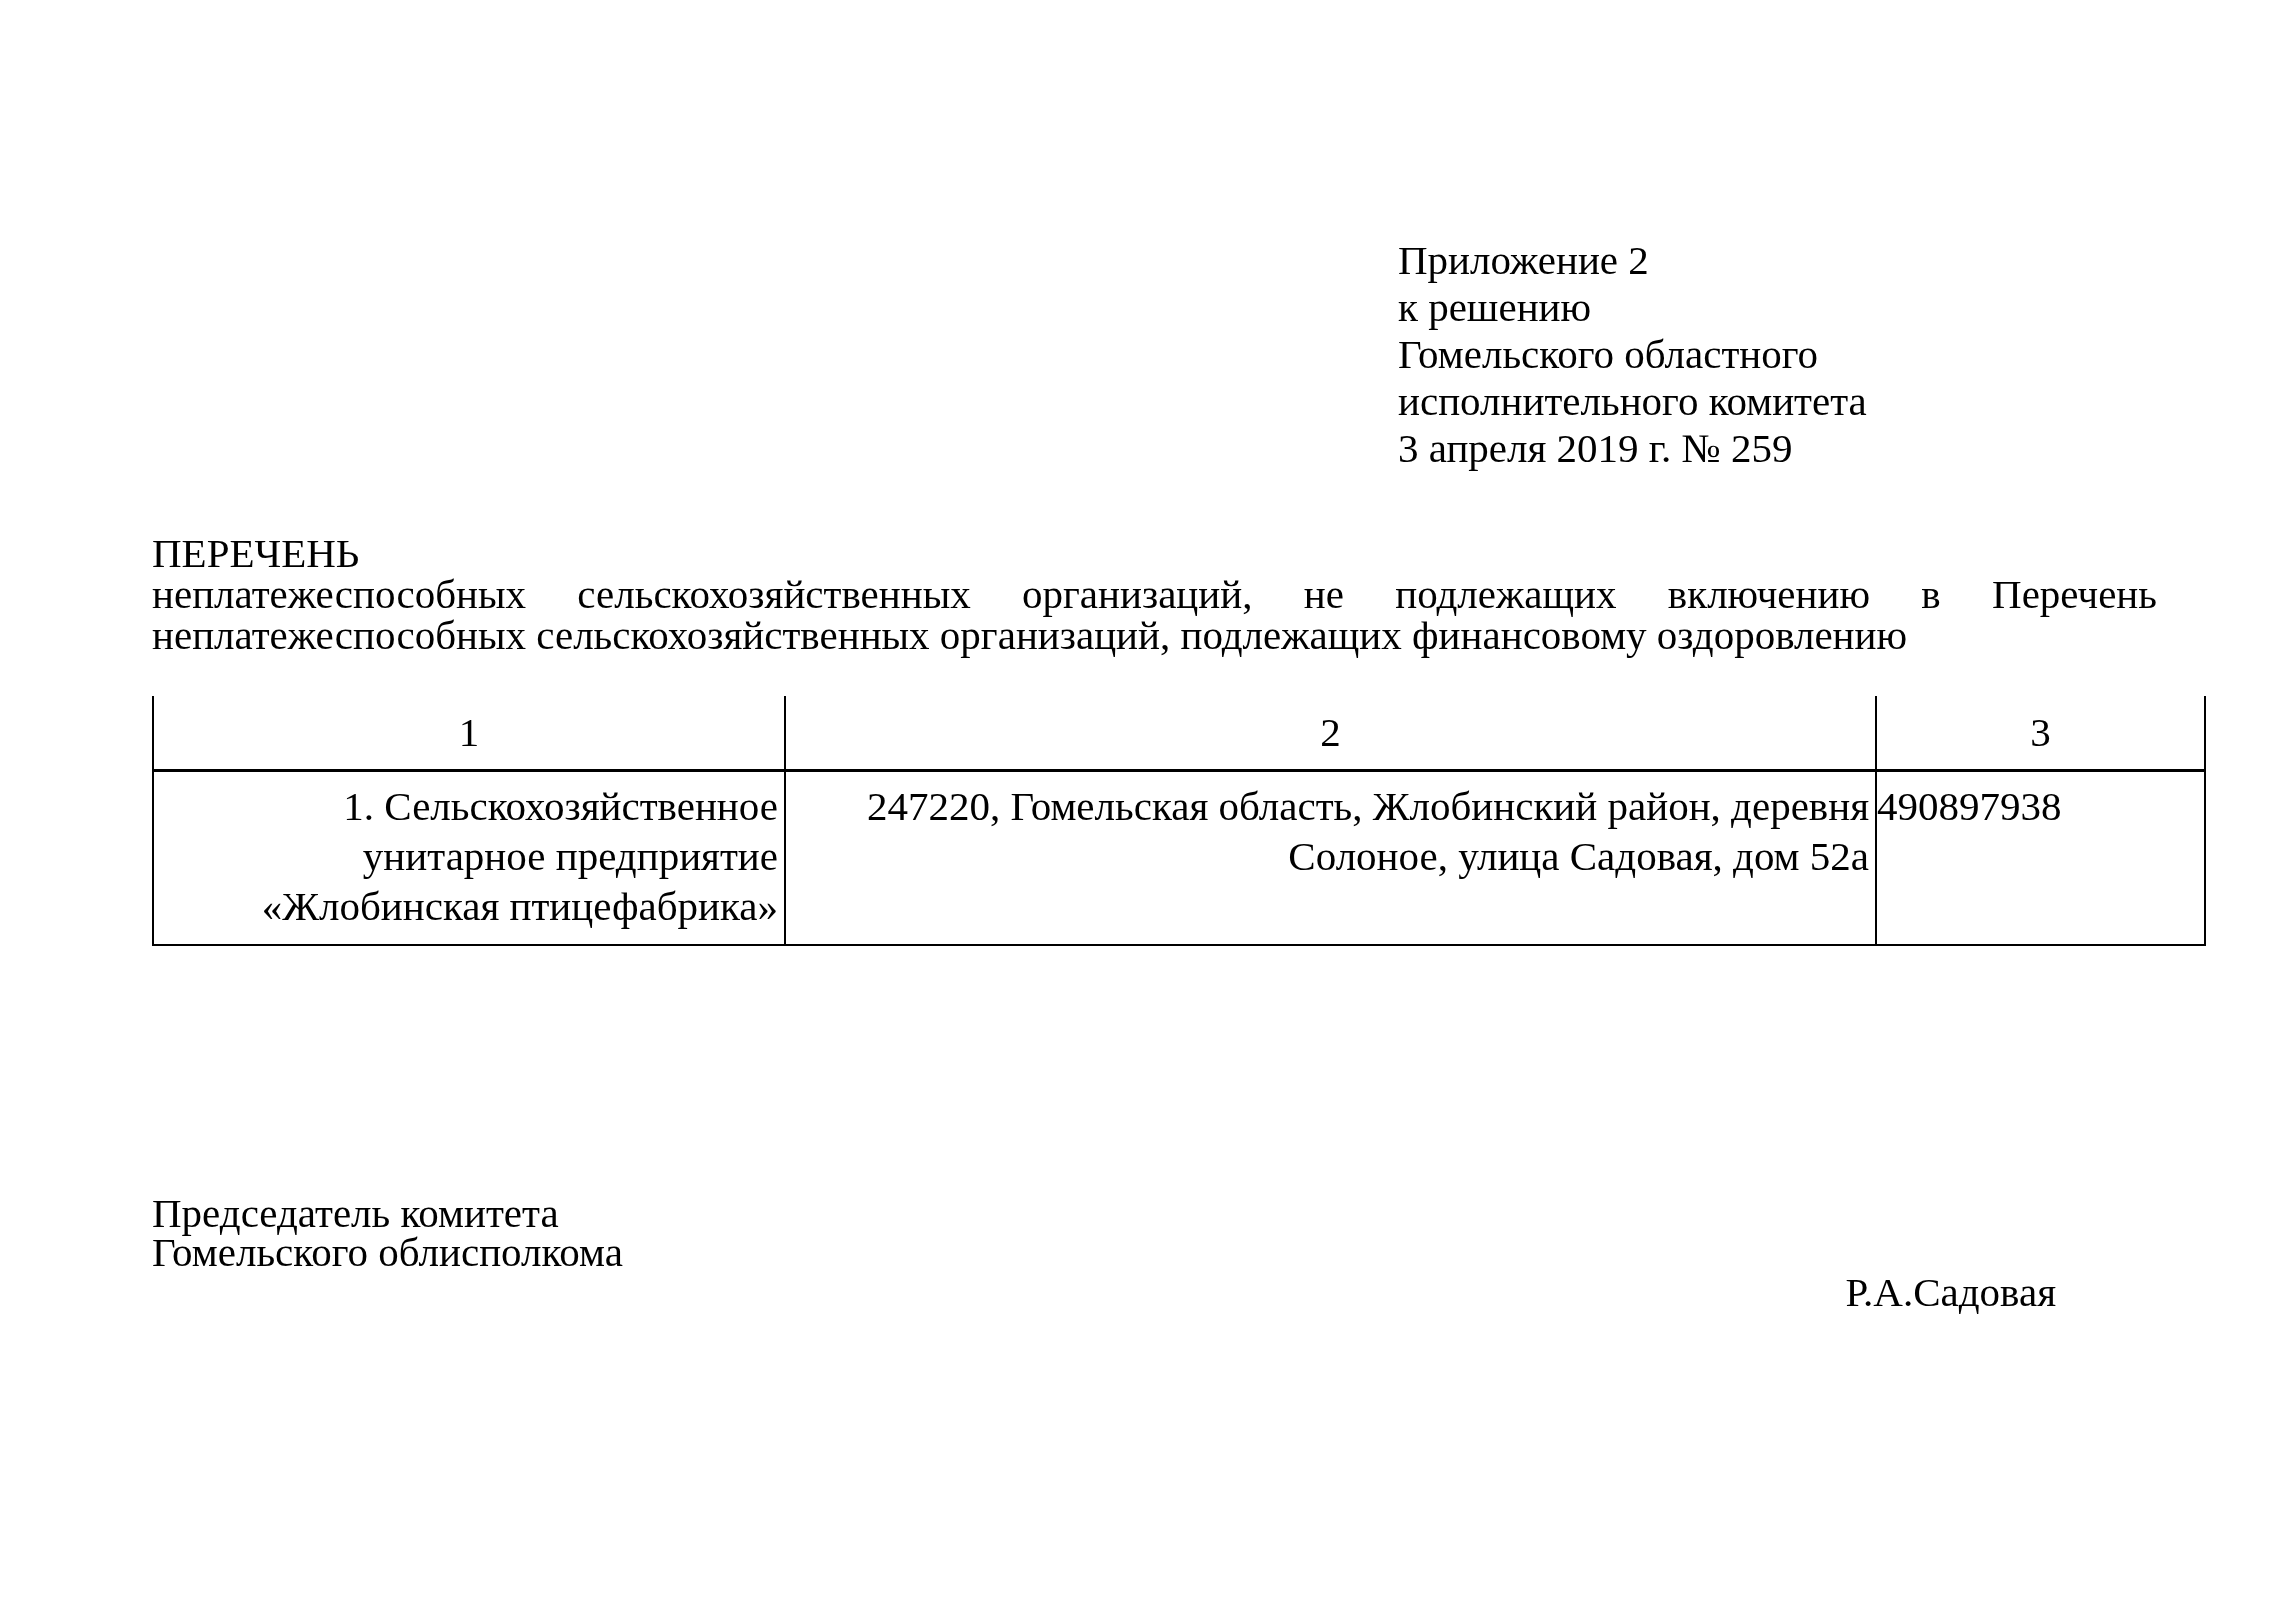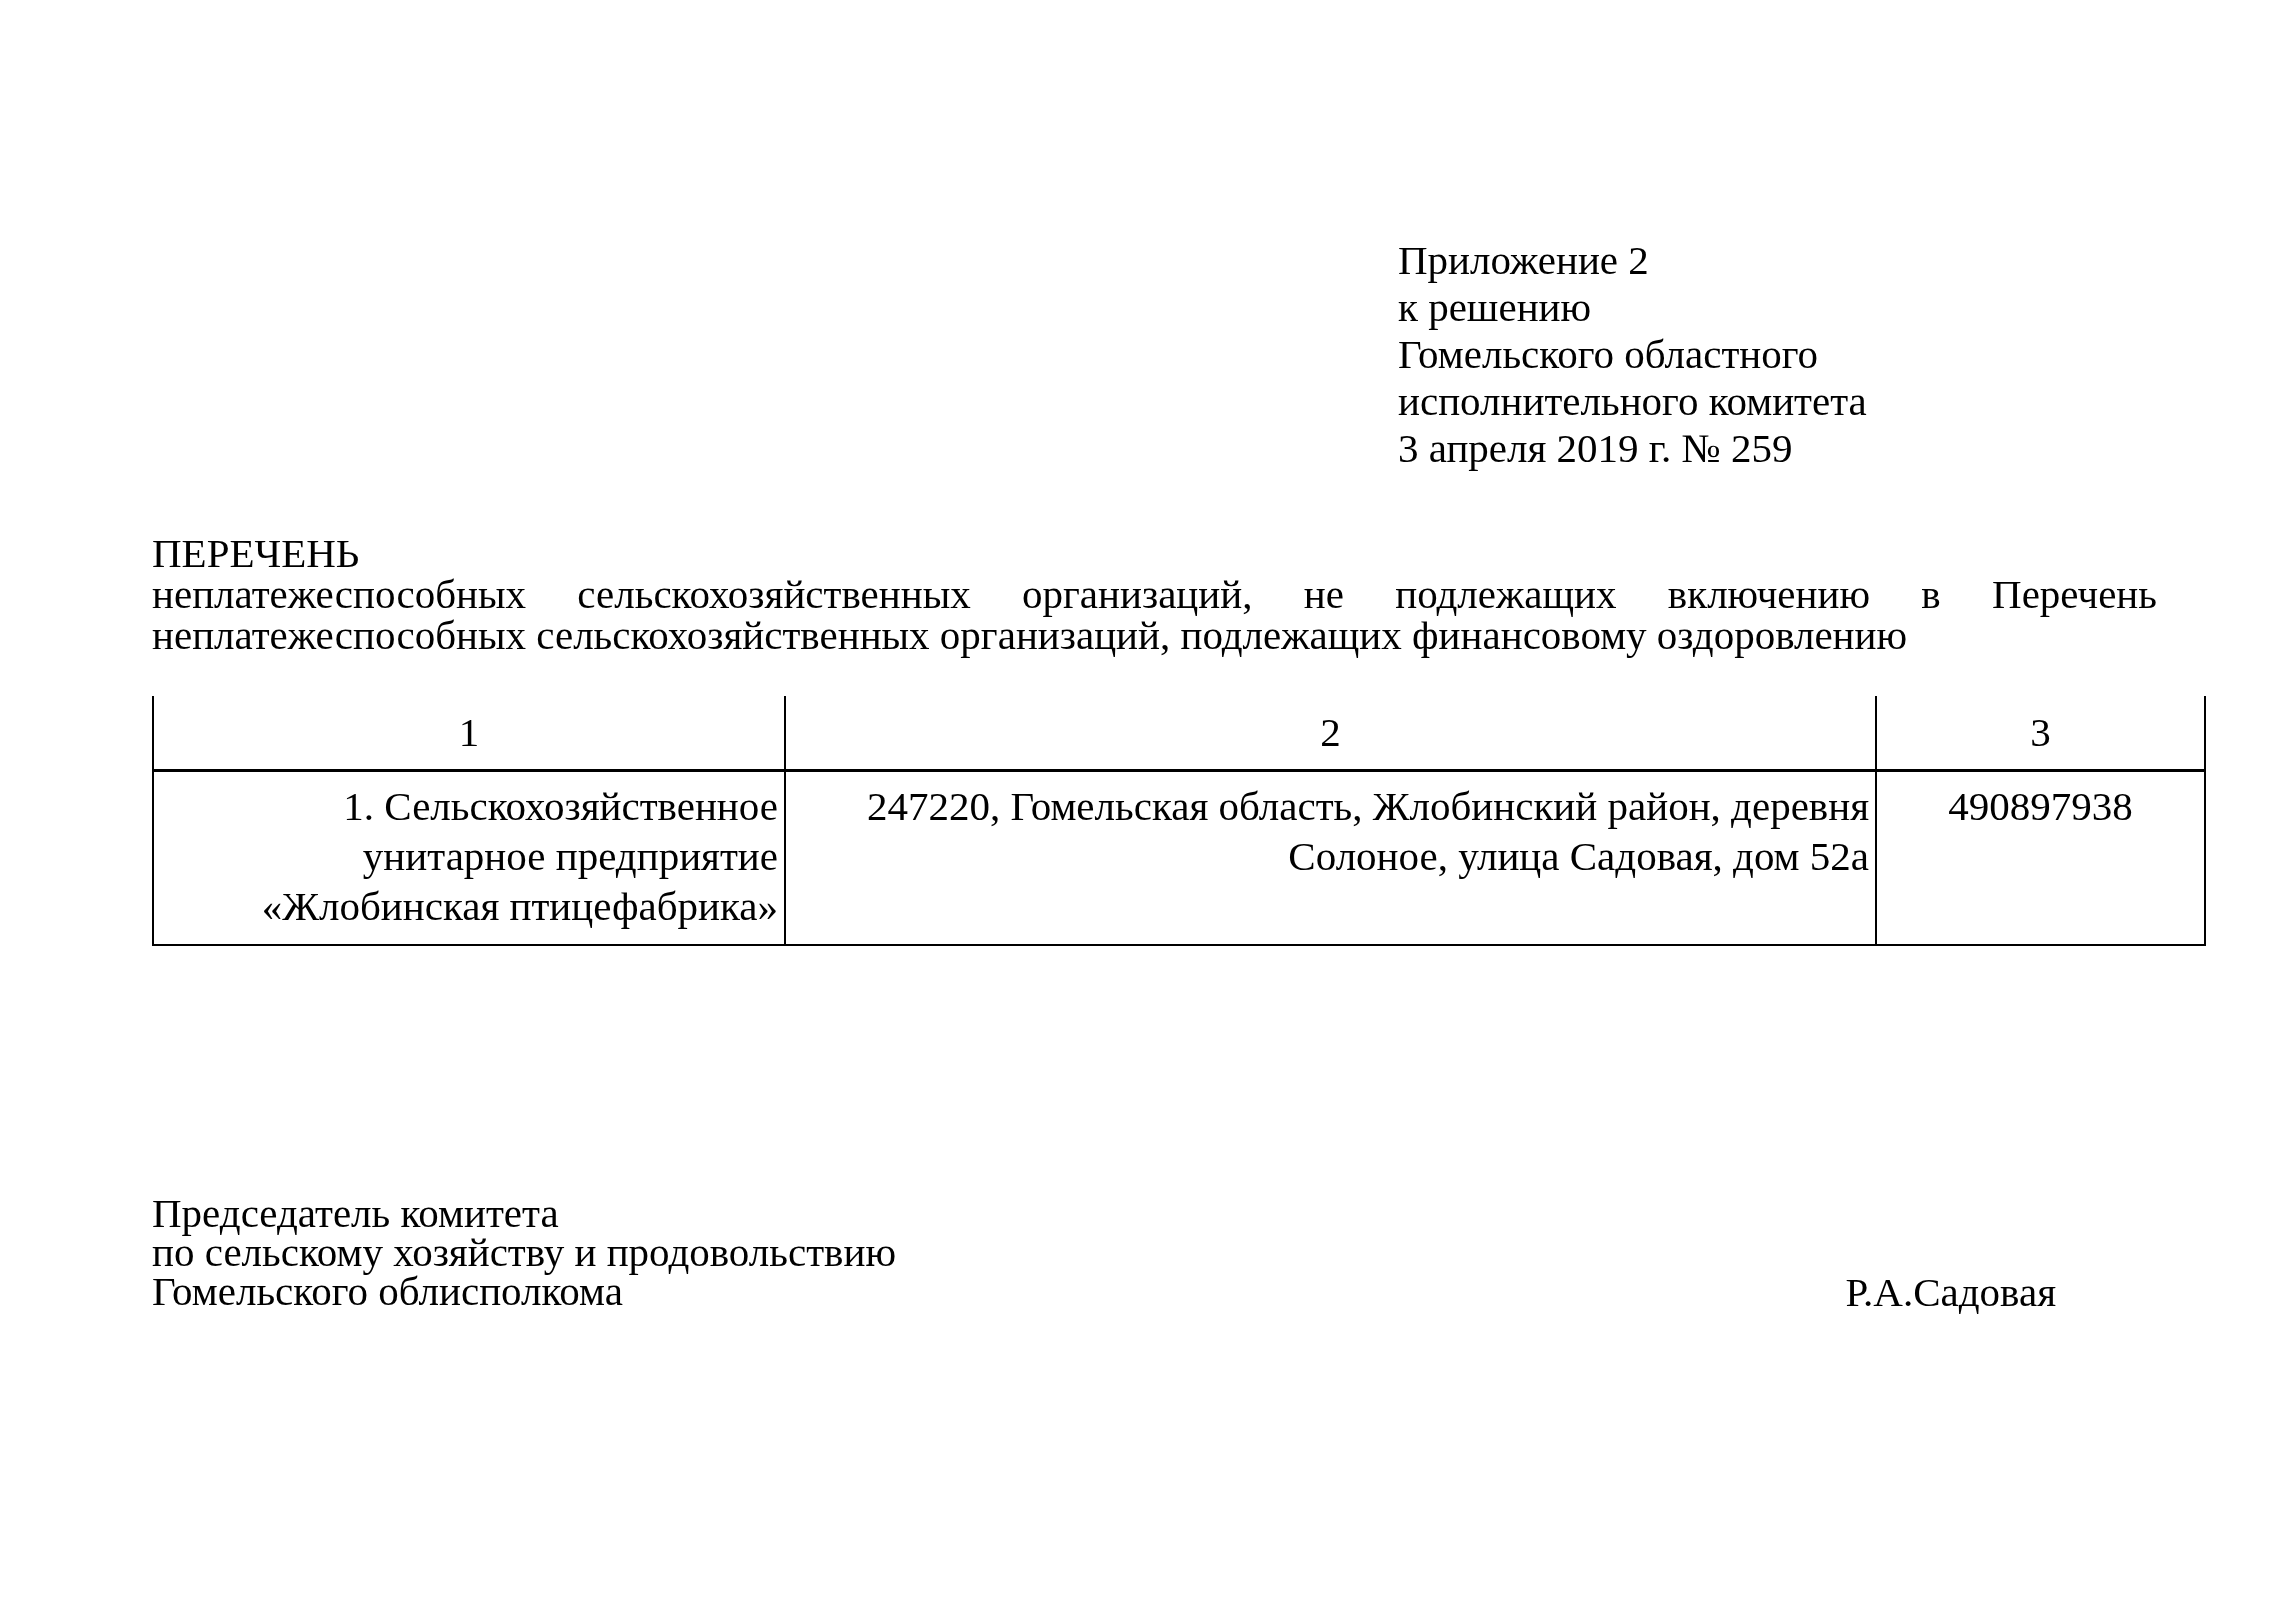--- a/index.html
+++ b/index.html
@@ -84,21 +84,21 @@
     line-height: 50px;
     padding-top: 9.2px;
   }
   tr.data-row td.cell-name,
   tr.data-row td.cell-address {
     text-align: right;
     padding-left: 6.5px;
     padding-right: 6px;
   }
   tr.data-row td.cell-payer {
-    text-align: center;
+    text-align: left;
   }
   .cell-line { display: block; }
 
   
   .signature {
     position: absolute;
     left: 152px;
     top: 1194px;
     line-height: 39px;
     white-space: nowrap;
@@ -153,20 +153,19 @@
           <span class="cell-line">247220, Гомельская область, Жлобинский район, деревня</span>
           <span class="cell-line">Солоное, улица Садовая, дом 52а</span>
         </td>
         <td class="cell-payer">490897938</td>
       </tr>
     </tbody>
   </table>
 
   <div class="signature">
     <div>Председатель комитета</div>
-    <div>по сельскому хозяйству и продовольствию</div>
     <div>Гомельского облисполкома</div>
   </div>
 
   <div class="signer-name">Р.А.Садовая</div>
 
 </div>
 
 
 </body></html>

